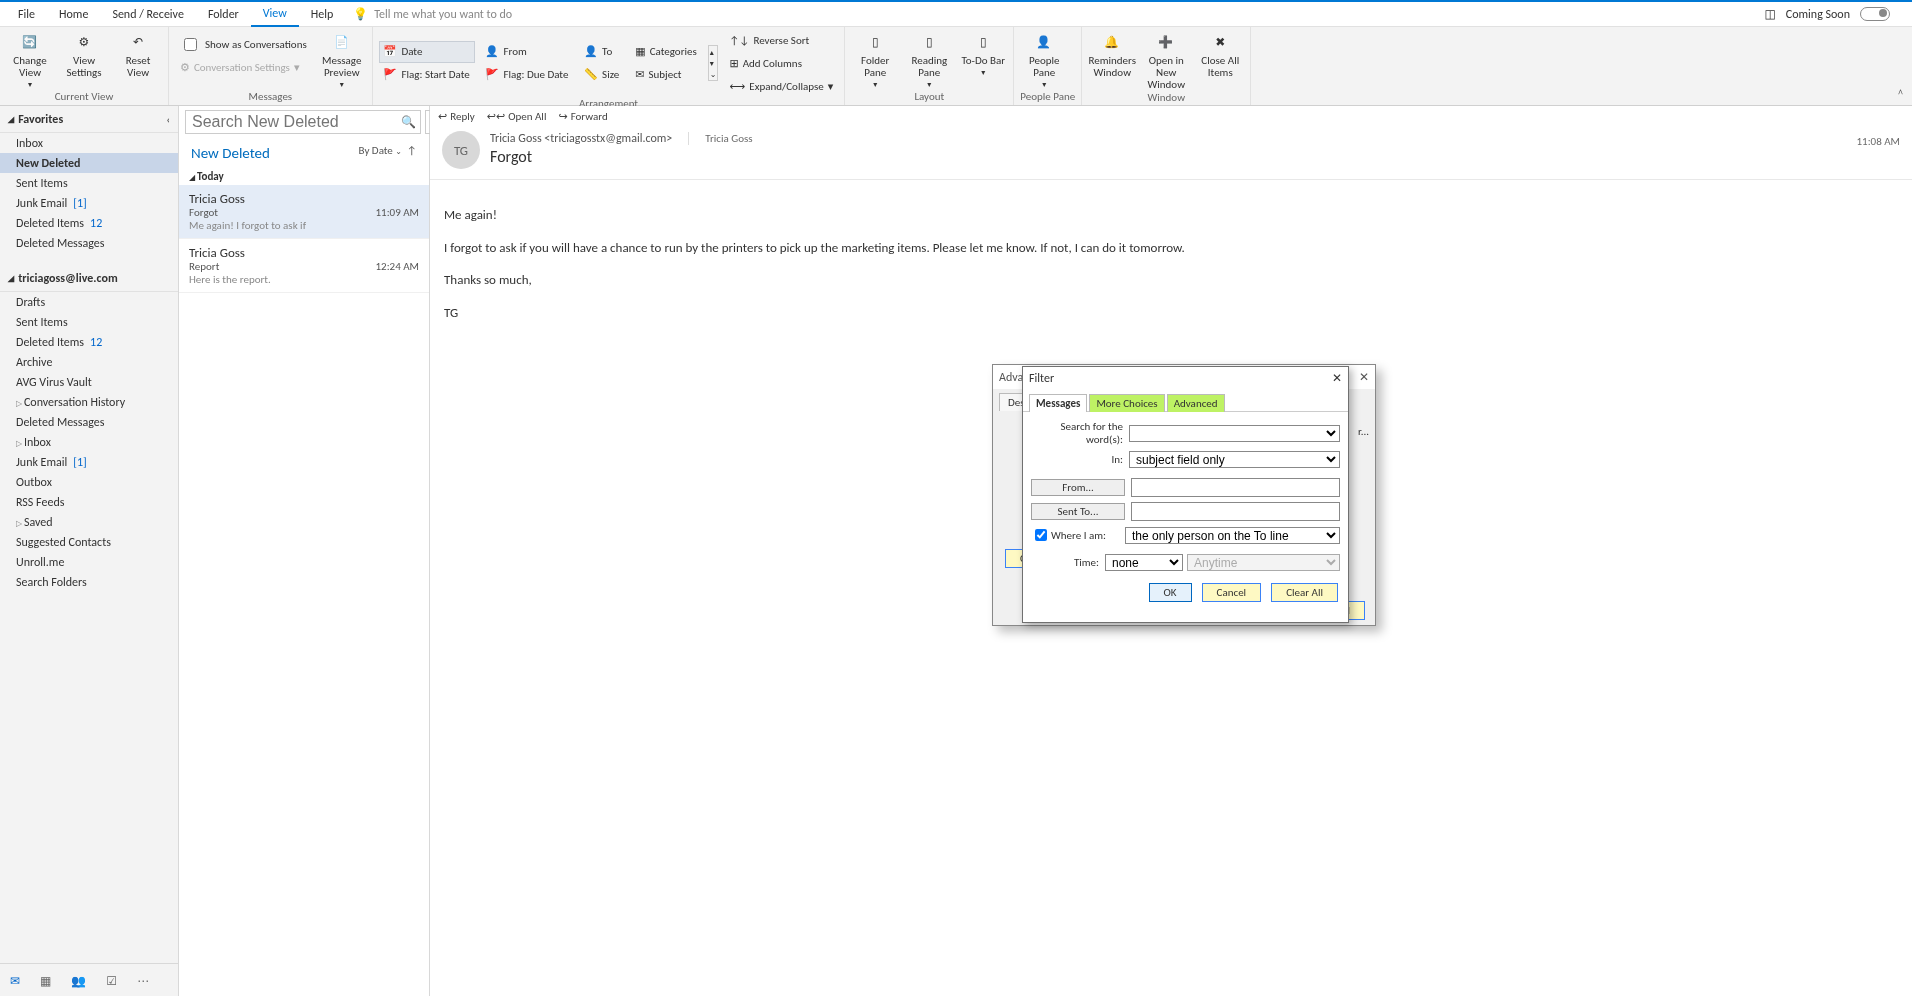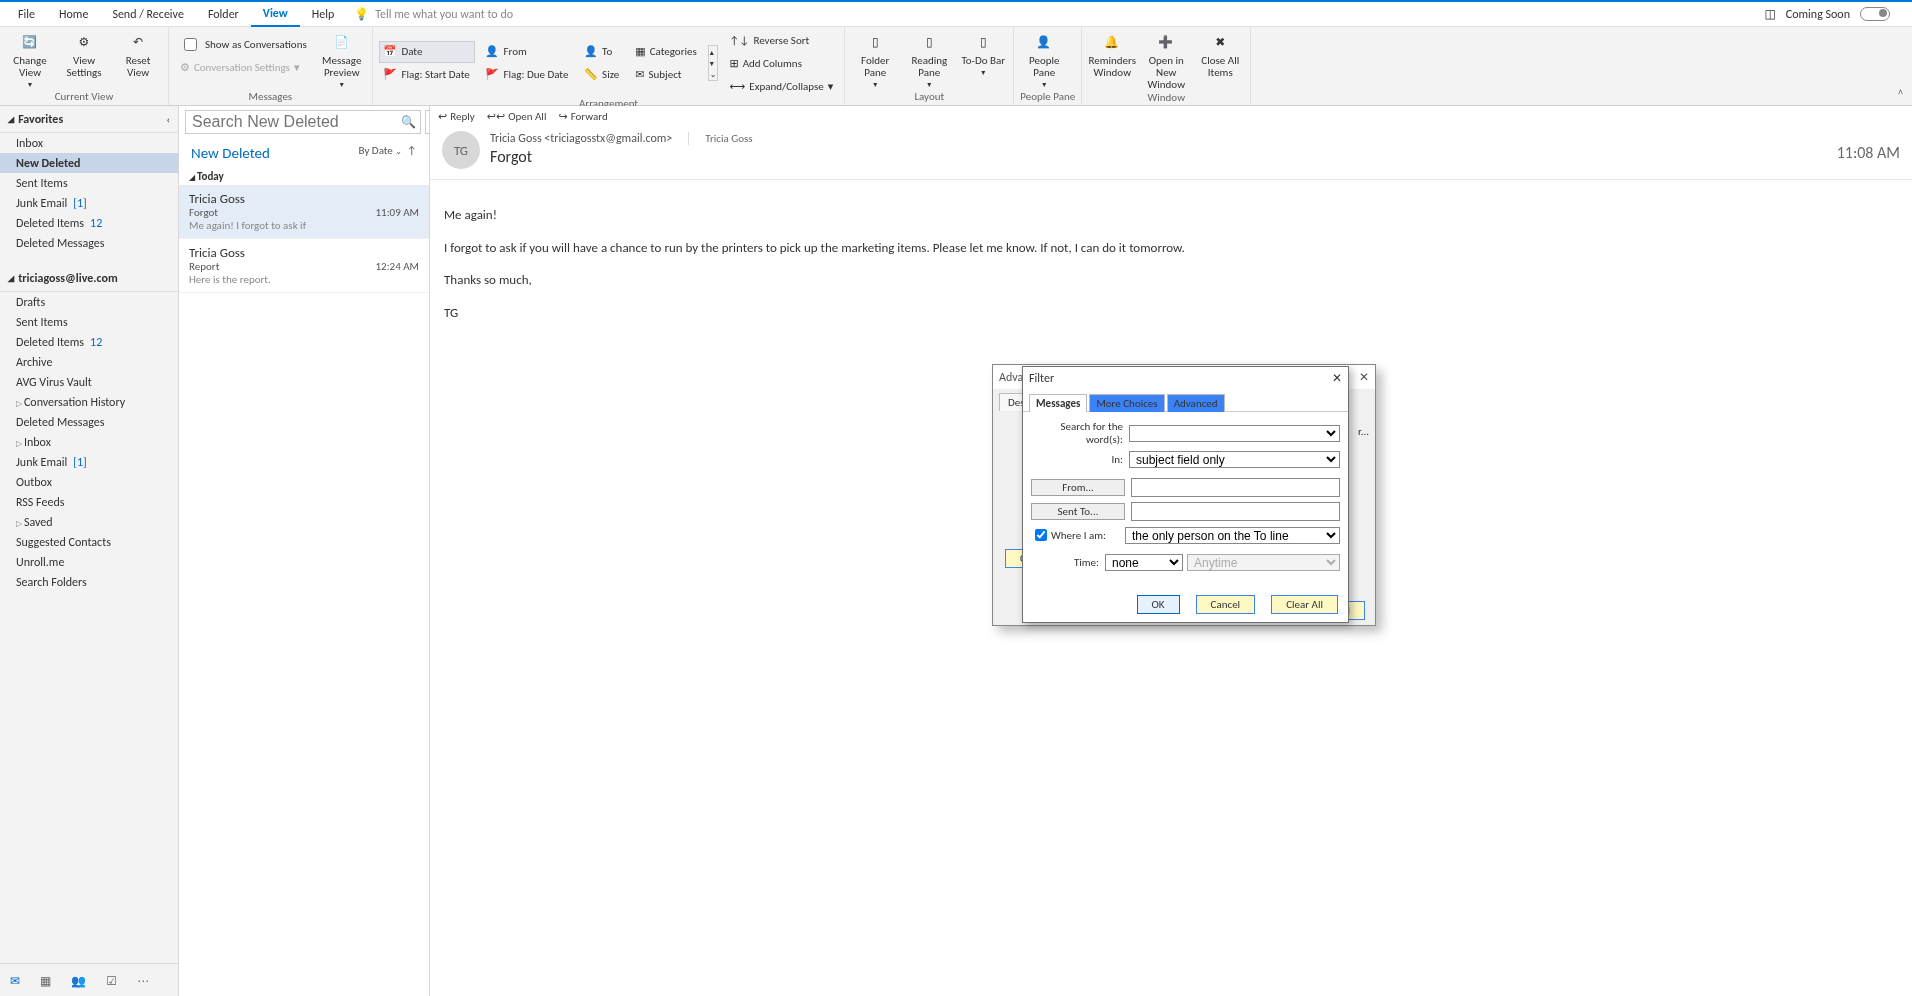--- a/index.html
+++ b/index.html
@@ -1,19 +1,19 @@
 <!DOCTYPE html>
 <html><head>
 <meta charset="utf-8">
 <style>
 html,body{margin:0;padding:0;font-family:"Segoe UI",Calibri,sans-serif;font-size:12px;color:#333;background:#fff;overflow:hidden;width:1912px;height:996px}
 .topbar{height:2px;background:#0078d4}
 .menubar{display:flex;align-items:center;height:24px;background:#fff;border-bottom:1px solid #e1e1e1;padding:0 6px}
 .menubar .mitem{padding:0 12px;line-height:24px;cursor:pointer}
-.menubar .mitem.active{color:#0078d4;border-bottom:2px solid #0078d4;font-weight:700}
+.menubar .mitem.active{color:#0078d4;border-bottom:2px solid #0078d4;font-weight:400}
 .menubar .spacer{flex:1}
 .menubar .bulb{margin-left:8px;margin-right:6px}
 .menubar .right{display:flex;align-items:center;gap:10px;padding-right:16px}
 .toggle{display:inline-block;border:1px solid #888;border-radius:8px;width:28px;height:12px;position:relative}
 .toggle::after{content:"";position:absolute;right:2px;top:1px;width:8px;height:8px;border-radius:50%;background:#888}
 .ribbon{display:flex;background:#f3f3f3;border-bottom:1px solid #d0d0d0;height:78px;position:relative}
 .rgroup{display:flex;flex-direction:column;border-right:1px solid #e1e1e1;padding:2px 6px 0 6px}
 .rgroup .body{display:flex;align-items:flex-start;gap:6px;flex:1}
 .rgroup .glabel{font-size:11px;color:#666;text-align:center;padding-bottom:2px}
 .bigbtn{display:flex;flex-direction:column;align-items:center;justify-content:flex-start;width:48px;padding-top:2px;cursor:pointer}
@@ -53,45 +53,45 @@
 .msgitem .prev{font-size:11px;color:#888}
 .readpane{flex:1;display:flex;flex-direction:column;background:#fff;position:relative}
 .msgactions{display:flex;gap:12px;padding:4px 8px;font-size:11px;color:#444}
 .msgactions .act{display:flex;align-items:center;gap:3px;cursor:pointer}
 .msghdr{display:flex;align-items:flex-start;padding:4px 12px 10px 12px;border-bottom:1px solid #e8e8e8}
 .avatar{width:38px;height:38px;border-radius:50%;background:#d8d8d8;color:#666;display:flex;align-items:center;justify-content:center;margin-right:10px;font-size:13px}
 .msghdr .meta{flex:1}
 .msghdr .fromline{color:#555;font-size:12px}
 .msghdr .subjline{font-size:16px;color:#333;margin-top:2px}
 .msghdr .toline{font-size:11px;color:#6a6a6a;border-left:1px solid #ddd;padding-left:16px;margin-left:16px}
-.msghdr .when{font-size:16px;color:#6a6a6a;align-self:flex-start;margin-top:12px}
+.msghdr .when{font-size:11px;color:#6a6a6a;align-self:flex-start;margin-top:4px}
 .msgbody{padding:12px 14px;font-size:13px;color:#333;line-height:1.5}
 
 .dialog-shadow{position:absolute;border:1px solid #888;background:#f0f0f0;box-shadow:6px 6px 10px rgba(0,0,0,.25)}
 .dialog-back{left:562px;top:258px;width:382px;height:260px}
 .dialog-back .titlebar{height:24px;background:#fff;display:flex;align-items:center;padding:0 6px;color:#555}
 .dialog-back .titlebar .x{margin-left:auto;cursor:pointer}
 .dialog-back .tabs{display:flex;gap:0;padding:4px 6px 0 6px;font-size:11px}
 .dialog-back .tabs .t{border:1px solid #bbb;border-bottom:none;background:#f7f7f7;padding:2px 8px}
 .dialog-back .btns{position:absolute;bottom:8px;right:10px}
 .dbtn{border:1px solid #3b82f6;background:#fef9c3;padding:2px 14px;font-size:11px;cursor:pointer;margin-left:4px}
 .dialog-front{left:592px;top:260px;width:325px;height:255px;background:#fff;border:1px solid #707070;box-shadow:3px 3px 8px rgba(0,0,0,.3);position:absolute}
 .dialog-front .titlebar{height:22px;display:flex;align-items:center;padding:0 6px;font-size:12px;color:#333}
 .dialog-front .titlebar .x{margin-left:auto;cursor:pointer;font-size:12px}
 .dialog-front .tabs{display:flex;padding:4px 6px 0 6px;font-size:11px;border-bottom:1px solid #ccc}
-.dialog-front .tabs .t{border:1px solid #bbb;border-bottom:none;background:#3b82f6;padding:2px 6px;margin-right:2px;cursor:pointer;position:relative;top:1px}
+.dialog-front .tabs .t{border:1px solid #bbb;border-bottom:none;background:#bef264;padding:2px 6px;margin-right:2px;cursor:pointer;position:relative;top:1px}
 .dialog-front .tabs .t.sel{background:#fff;font-weight:600}
 .dialog-front .form{padding:8px 8px 0 8px;font-size:11px}
 .frow{display:flex;align-items:center;margin-bottom:5px}
 .frow .lbl{width:92px;text-align:right;padding-right:6px}
 .frow .lbtn{width:92px;border:1px solid #a0a0a0;background:#efefef;text-align:center;padding:1px 0;cursor:pointer;margin-right:6px}
 .frow .inp, .frow select{flex:1;border:1px solid #888;height:17px;font-size:12px;padding:0 2px;background:#fff}
 .frow select.dis{background:#efefef;color:#888}
 .frow .chk{width:12px;height:12px;margin-right:4px}
-.dialog-front .btnrow{position:absolute;bottom:8px;right:10px;display:flex;gap:12px}
+.dialog-front .btnrow{position:absolute;bottom:20px;right:10px;display:flex;gap:6px}
 .dbtn.primary{border:1px solid #0067c0;background:#e5f1fb}
 </style>
 </head>
 <body>
 
 <div class="topbar"></div>
 
 <div class="menubar">
   <span class="mitem">File</span>
   <span class="mitem">Home</span>

